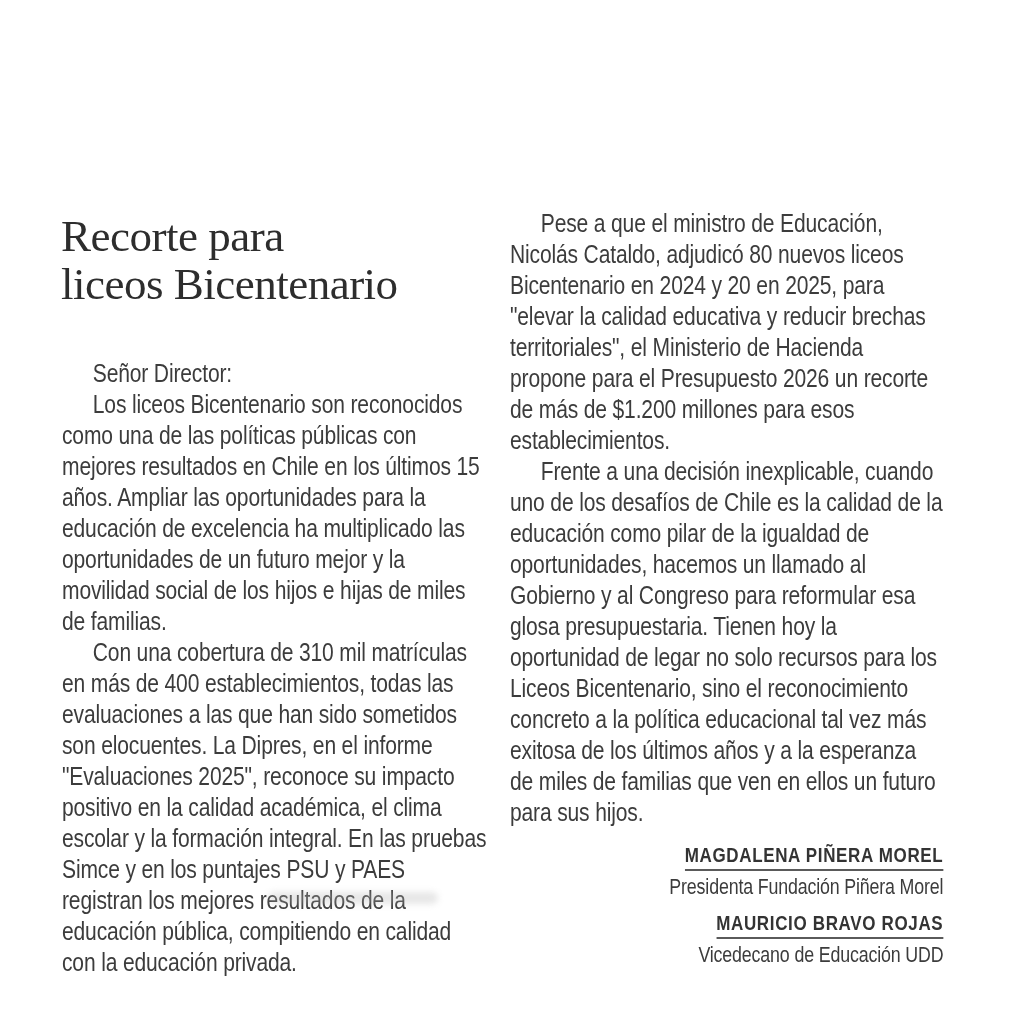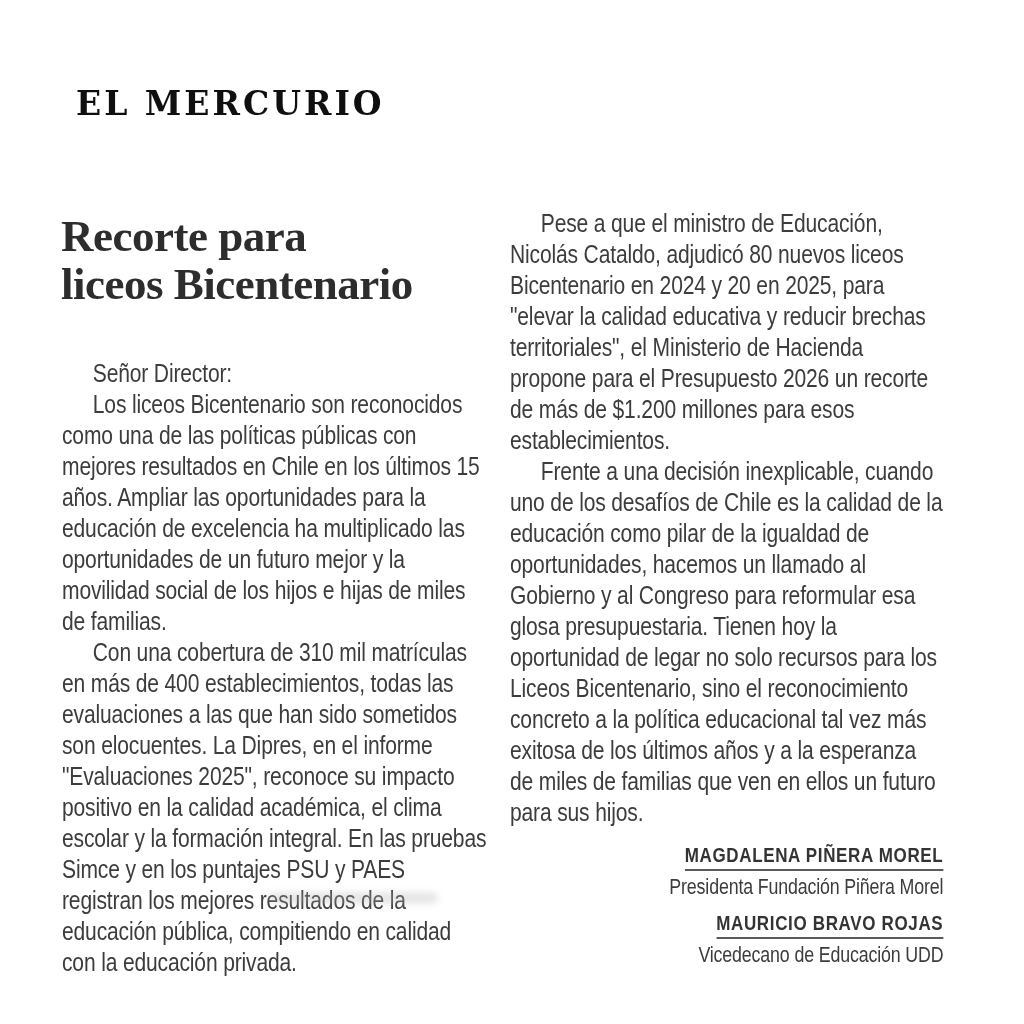--- a/index.html
+++ b/index.html
@@ -22,21 +22,21 @@
     letter-spacing: 3px;
     color: #0f0f0f;
     white-space: nowrap;
   }
   .headline {
     position: absolute;
     left: 61px;
     top: 212px;
     margin: 0;
     font-family: "Liberation Serif", serif;
-    font-weight: bold;
+    font-weight: normal;
     font-size: 45px;
     line-height: 48px;
     letter-spacing: -0.5px;
     color: #2d2d2d;
     white-space: pre-line;
   }
   .col {
     position: absolute;
     font-size: 26px;
     line-height: 31px;
@@ -78,21 +78,20 @@
     opacity: 0.32;
     border-radius: 6px;
     filter: blur(3px);
   }
 </style>
 </head>
 <body>
 
 <div class="page">
 
-  <div class="masthead">EL MERCURIO</div>
 
   <h1 class="headline">Recorte para
 liceos Bicentenario</h1>
 
   <div class="col col-left">
     <p class="salutation">Señor Director:</p>
     <p>Los liceos Bicentenario son reconocidos como una de las políticas públicas con mejores resultados en Chile en los últimos 15 años. Ampliar las oportunidades para la educación de excelencia ha multiplicado las oportunidades de un futuro mejor y la movilidad social de los hijos e hijas de miles de familias.</p>
     <p>Con una cobertura de 310 mil matrículas en más de 400 establecimientos, todas las evaluaciones a las que han sido sometidos son elocuentes. La Dipres, en el informe "Evaluaciones 2025", reconoce su impacto positivo en la calidad académica, el clima escolar y la formación integral. En las pruebas Simce y en los puntajes PSU y PAES registran los mejores resultados de la educación pública, compitiendo en calidad con la educación privada.</p>
   </div>
 

